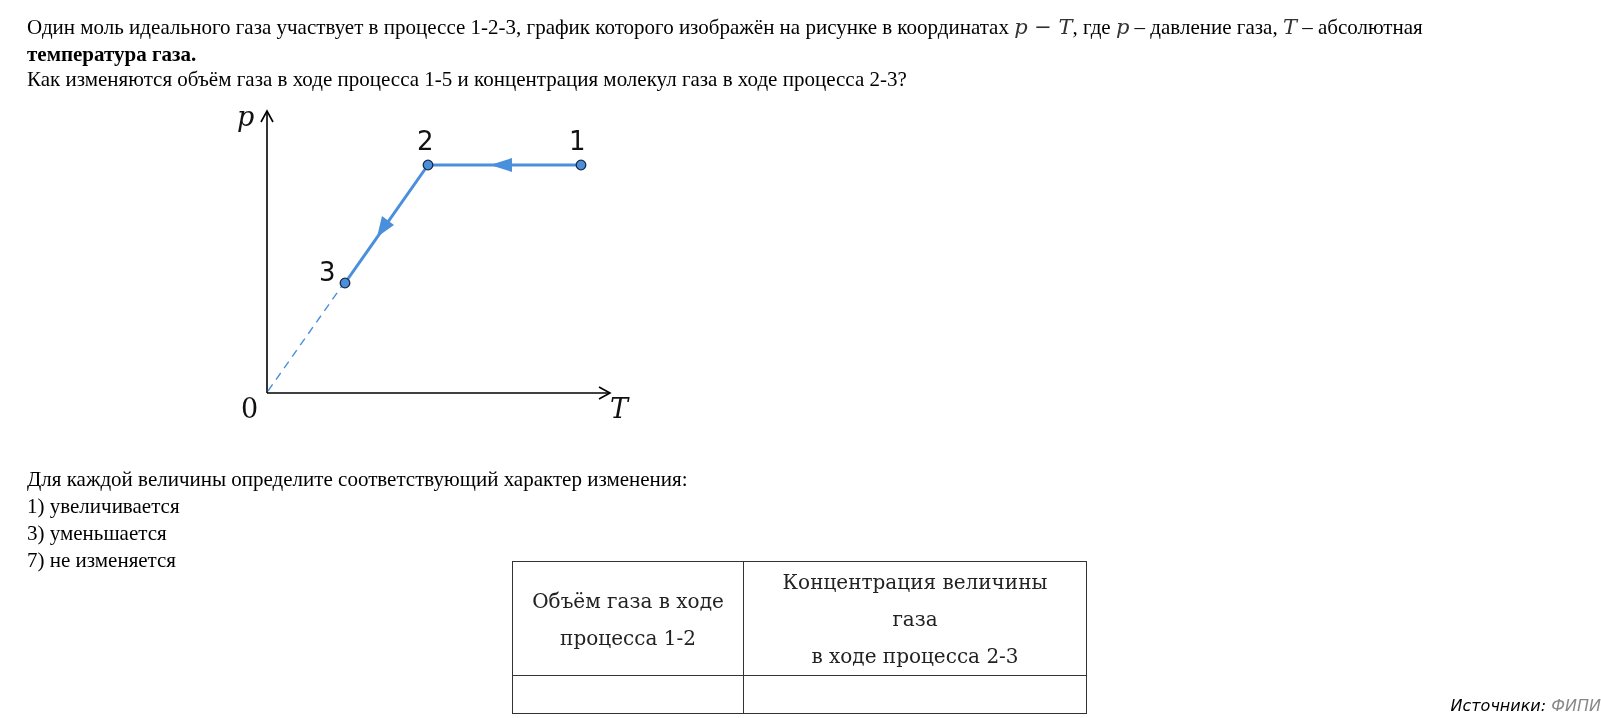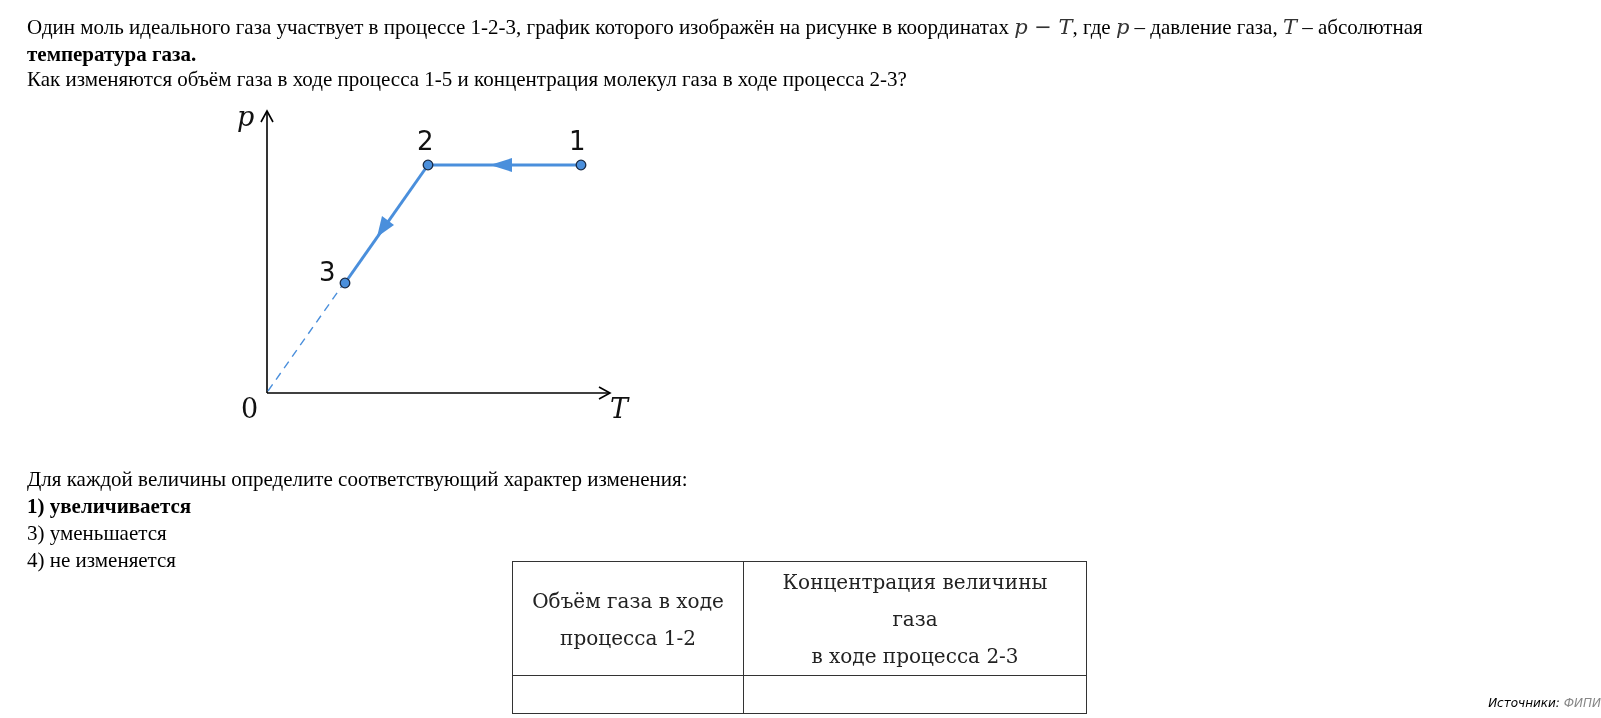--- a/index.html
+++ b/index.html
@@ -33,21 +33,21 @@
     #q-line2 { top: 29px; font-weight: bold; }
     #q-line3 { top: 54px; }
     #chart {
       position: absolute;
       left: 225px;
       top: 100px;
       width: 420px;
       height: 330px;
     }
     #instr { top: 454px; }
-    #opt1 { top: 481px; font-weight: bold; }
+    #opt1 { top: 481px; }
     #opt2 { top: 508px; }
     #opt3 { top: 535px; }
     #answer-table {
       position: absolute;
       left: 512px;
       top: 561px;
       border-collapse: collapse;
       font-family: "DejaVu Serif", serif;
       font-size: 20px;
       color: #222;
@@ -62,21 +62,21 @@
     #answer-table th.c1 { width: 202px; }
     #answer-table th.c2 { width: 314px; }
     #answer-table th { height: 76px; padding-top: 2px; }
     #answer-table td { height: 37px; }
     #source {
       position: absolute;
       right: 0;
       top: 696px;
       font-family: "DejaVu Sans", sans-serif;
       font-style: italic;
-      font-size: 12px;
+      font-size: 16px;
       white-space: nowrap;
     }
     #source .src-link { color: #888; }
   </style>
 </head>
 <body>
 
 <p class="para" id="q-line1"><span>Один моль идеального газа участвует в процессе 1-2-3, график которого изображён на рисунке в координатах </span><span class="math">p − T</span><span>, где </span><span class="math">p</span><span> – давление газа, </span><span class="math">T</span><span> – абсолютная</span></p>
 <p class="para" id="q-line2">температура газа.</p>
 <p class="para" id="q-line3">Как изменяются объём газа в ходе процесса 1-5 и концентрация молекул газа в ходе процесса 2-3?</p>
@@ -114,21 +114,21 @@
   <g font-family="DejaVu Serif, serif" font-size="27" fill="#111">
     <text x="241" y="418">0</text>
     <text x="237" y="126" font-style="italic">p</text>
     <text x="610" y="418" font-style="italic">T</text>
   </g>
 </svg>
 
 <p class="para" id="instr">Для каждой величины определите соответствующий характер изменения:</p>
 <p class="para" id="opt1">1) увеличивается</p>
 <p class="para" id="opt2">3) уменьшается</p>
-<p class="para" id="opt3">4) не изменяется</p>
+<p class="para" id="opt3">7) не изменяется</p>
 
 <table id="answer-table">
   <thead>
     <tr>
       <th class="c1">
         <div>Объём газа в ходе</div>
         <div>процесса 1-2</div>
       </th>
       <th class="c2">
         <div>Концентрация величины газа</div>

